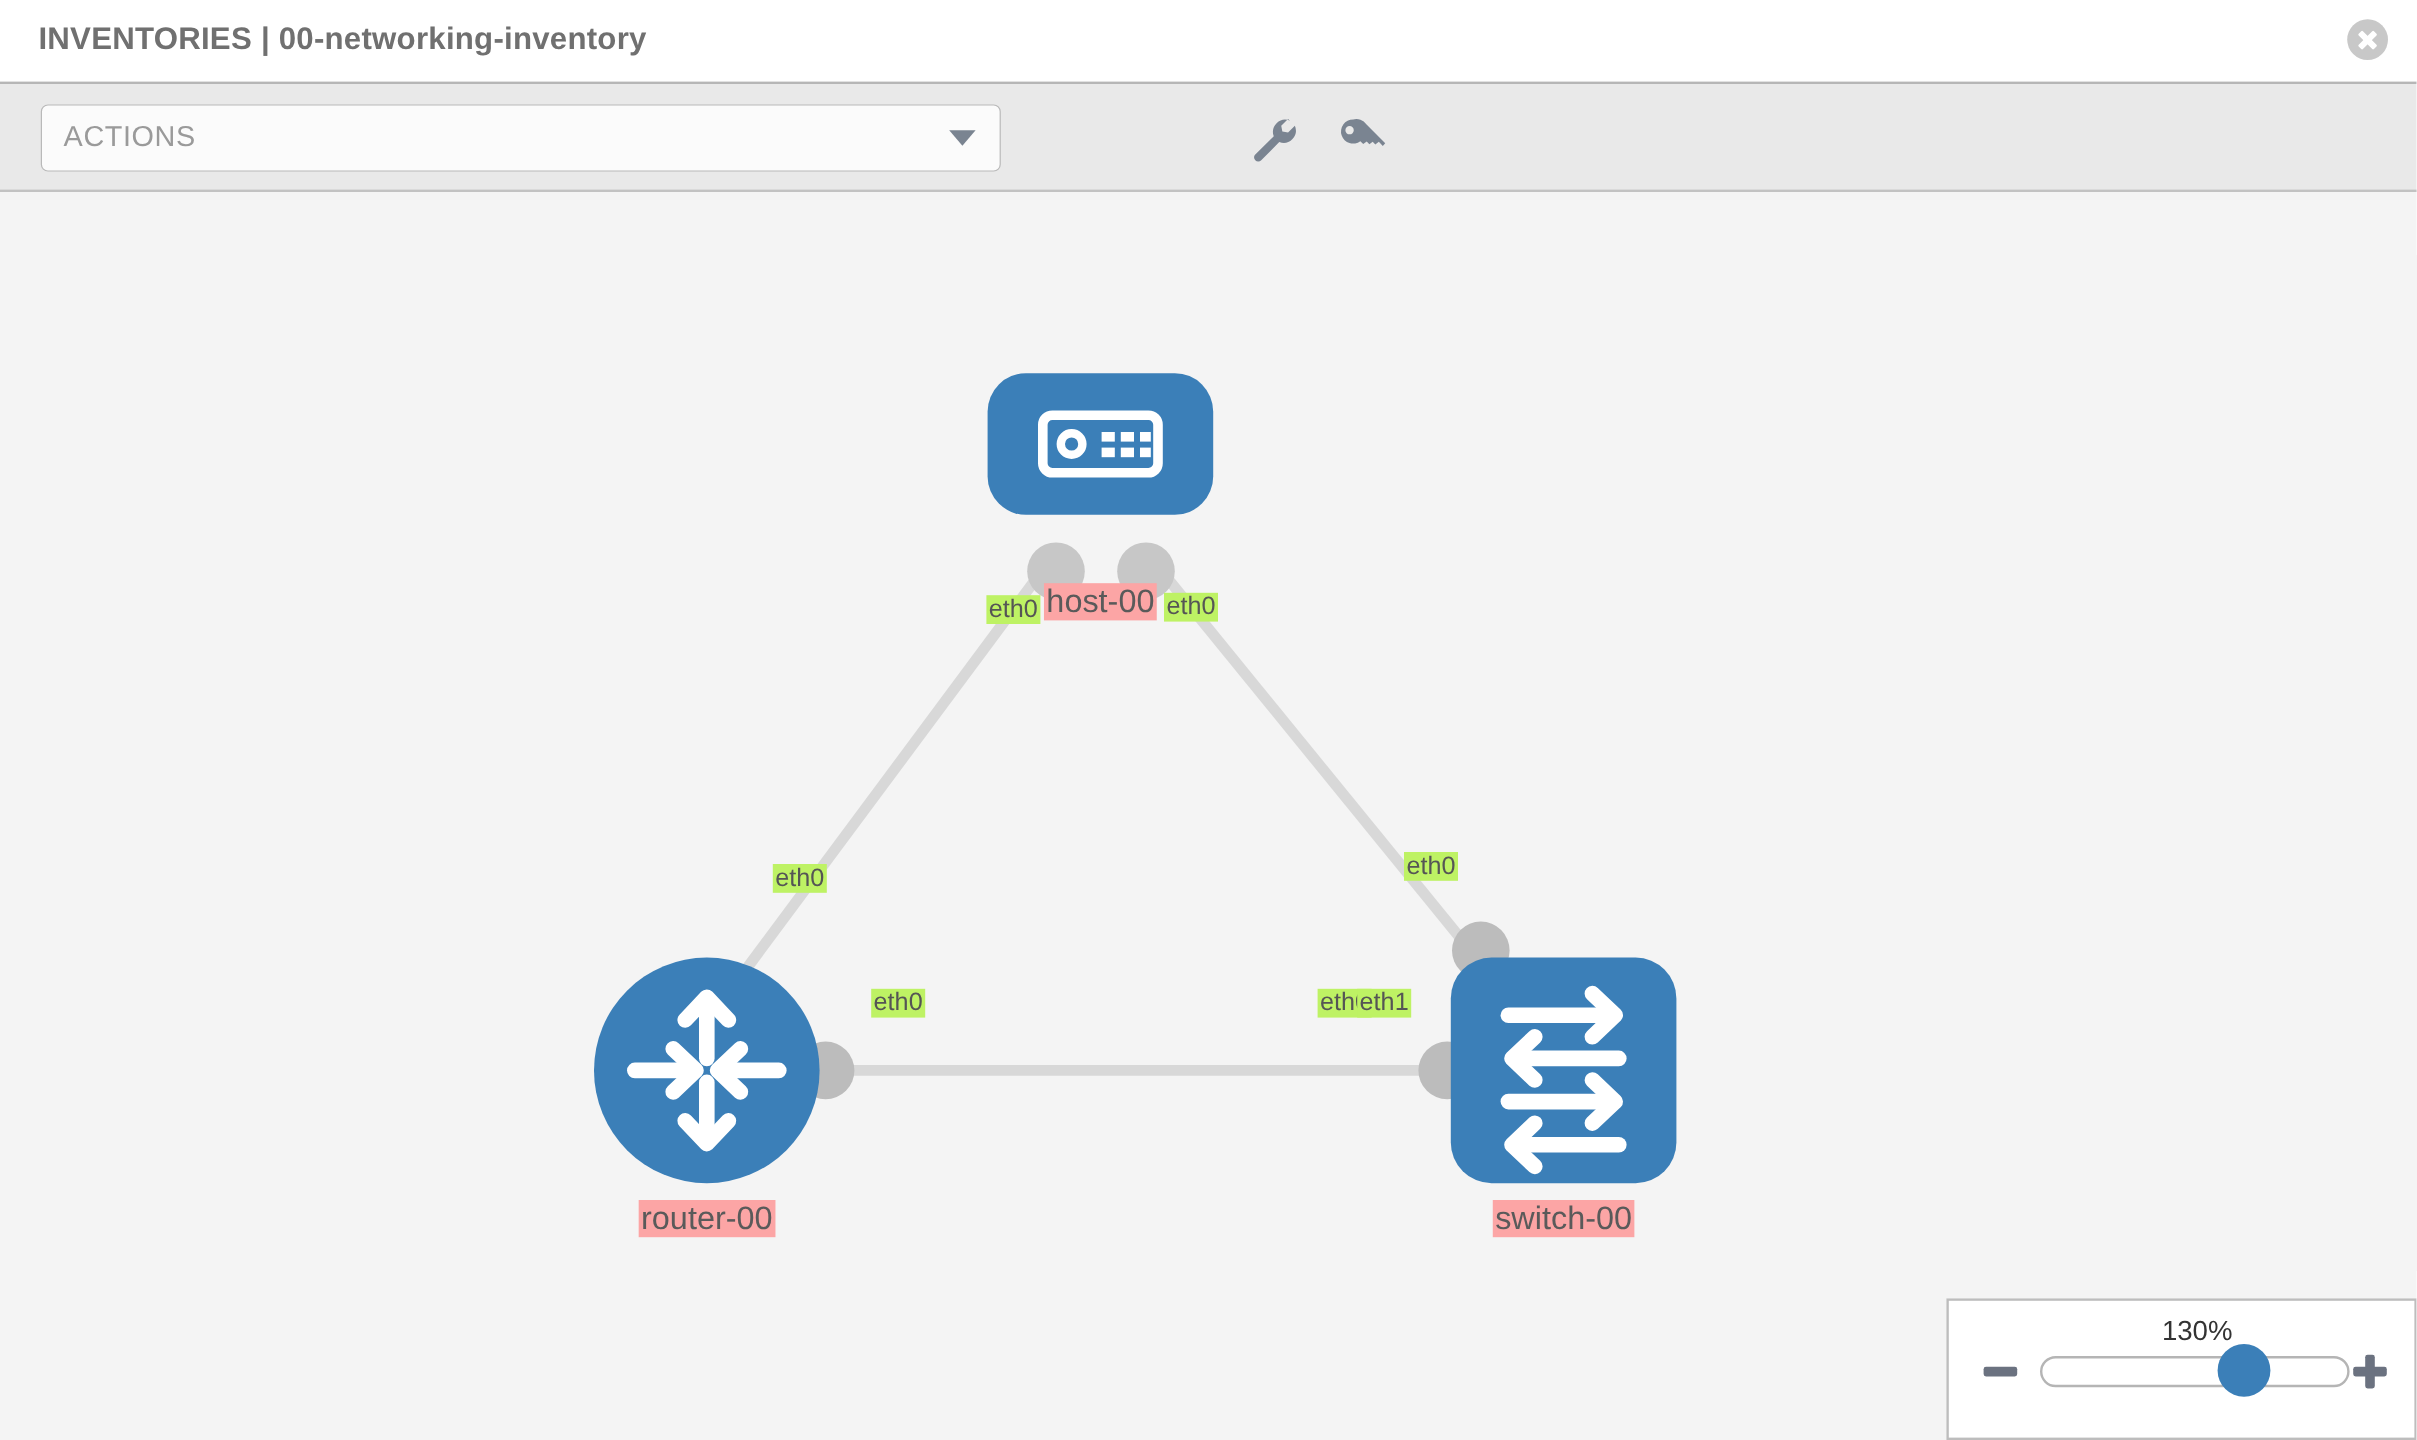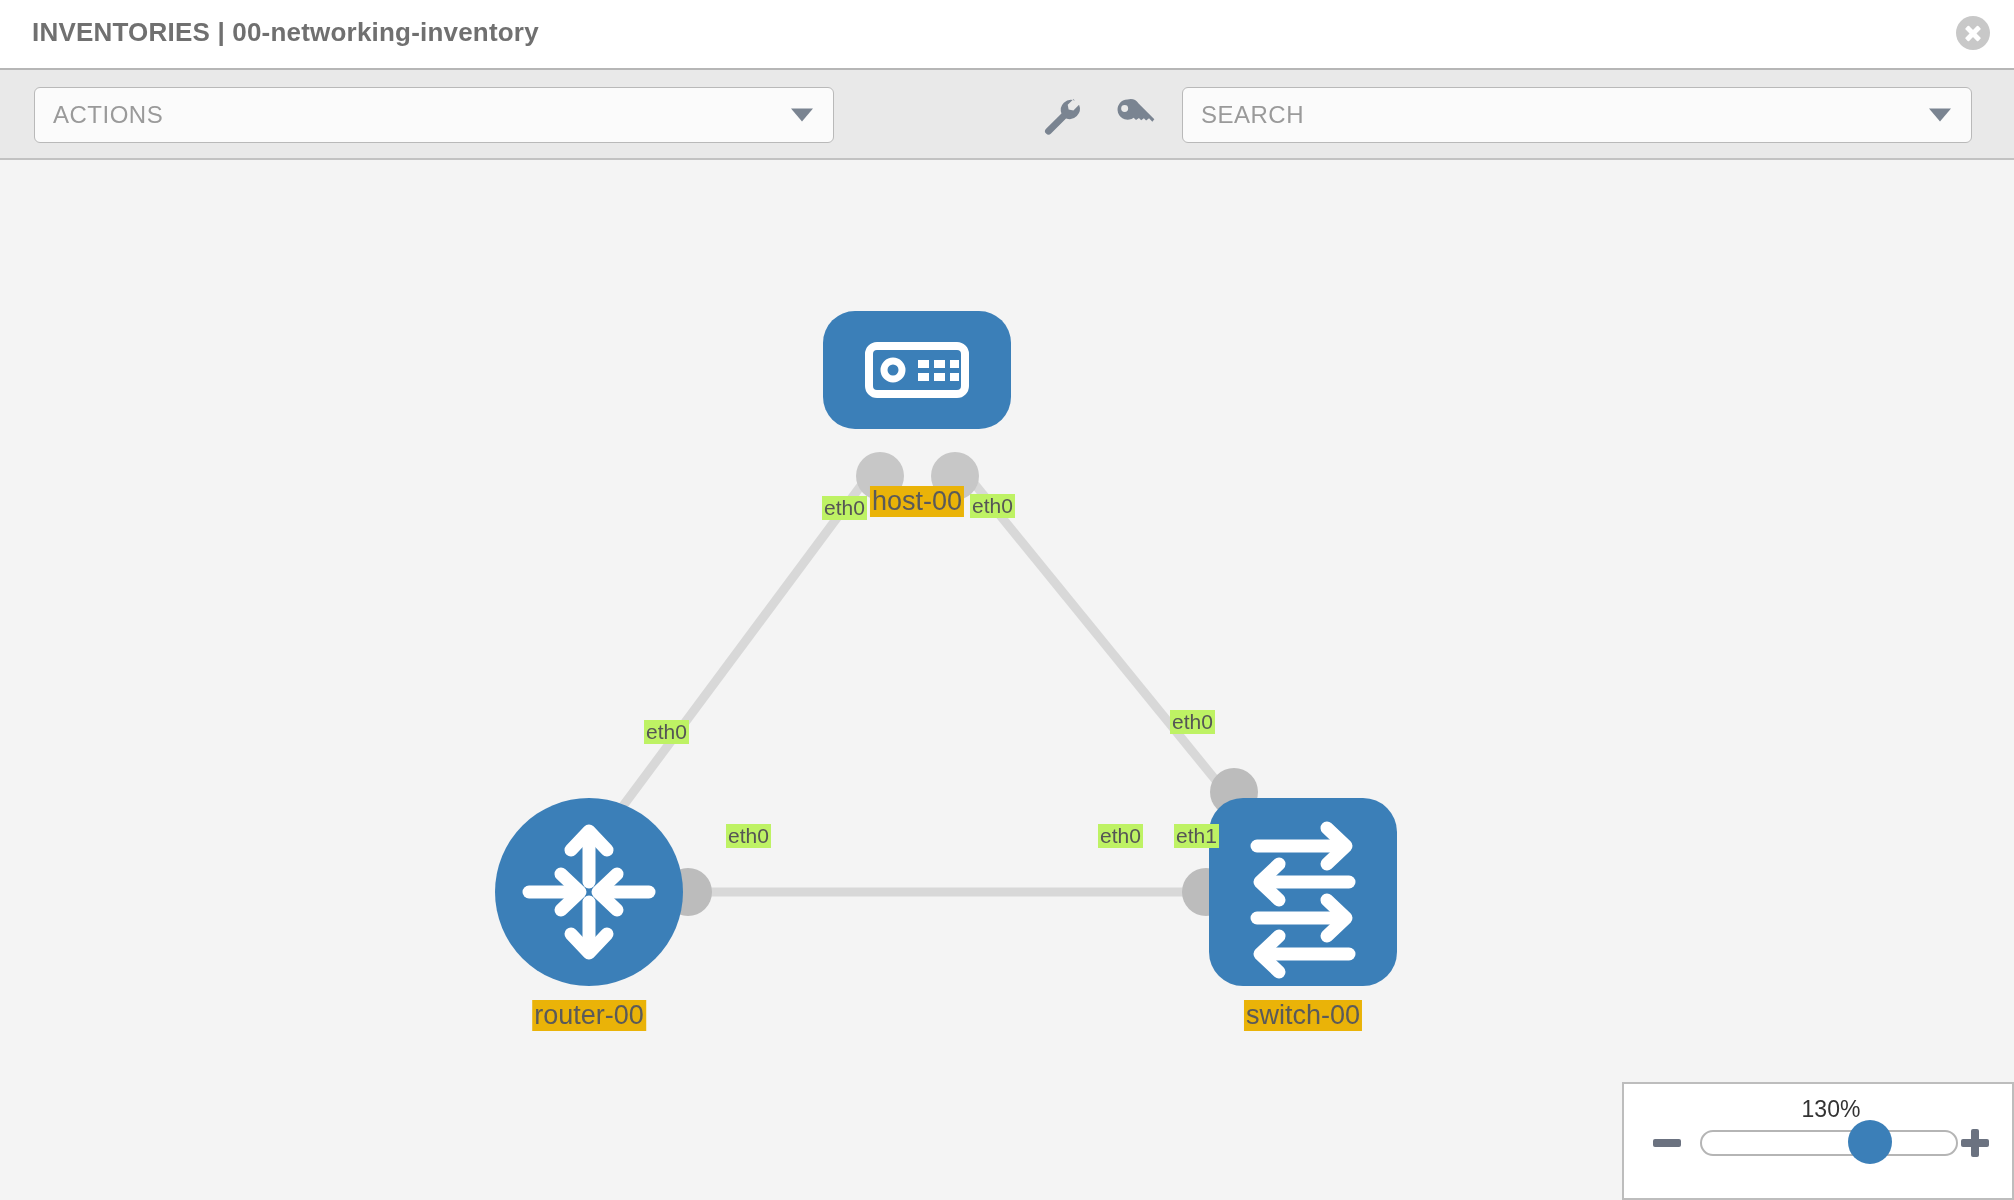--- a/index.html
+++ b/index.html
@@ -127,21 +127,21 @@
     left: 0; top: 0;
     width: 2014px;
     height: 1040px;
   }
 
   
   .node-label {
     position: absolute;
     font-size: 27px;
     color: #5a5a5a;
-    background: #eab308;
+    background: #fca5a5;
     white-space: nowrap;
     transform: translateX(-50%);
     padding: 0 2px;
   }
   .edge-label {
     position: absolute;
     font-size: 21px;
     color: #555555;
     background: #bef264;
     white-space: nowrap;
@@ -239,24 +239,20 @@
         <path fill="#7a8491" d="M20.2 3.6a5.6 5.6 0 0 0-6.1 1.2 5.6 5.6 0 0 0-1.3 5.9L4.4 18.9a1.9 1.9 0 0 0 0 2.7 1.9 1.9 0 0 0 2.7 0l8.2-8.3a5.6 5.6 0 0 0 5.9-1.3 5.6 5.6 0 0 0 1.2-6.1l-3.1 3.1-2.6-.5-.5-2.6 3.1-3.1z"></path>
       </svg>
     </div>
 
     <div class="tool-icon" id="key-btn">
       <svg width="44" height="44" viewBox="0 0 24 24">
         <path fill="#7a8491" d="M8.5 3a5.5 5.5 0 1 0 3.3 9.9l1.3 1.3 1.6-1.1 1.2 1.2 1.5-1.1 1.2 1.2 1.6-1.2 1.8 1.9 1.1-1.3-8.6-8.6A5.5 5.5 0 0 0 8.5 3zm-1.6 3a1.9 1.9 0 1 1 0 3.8 1.9 1.9 0 0 1 0-3.8z"></path>
       </svg>
     </div>
 
-    <div class="select-box" id="search-select">
-      <span class="sel-text">SEARCH</span>
-      <span class="caret"></span>
-    </div>
   </div>
 
   <div class="canvas">
 
     <svg class="topo-svg" viewBox="0 0 2014 1040">
 
       <g>
         <line x1="880" y1="300" x2="620" y2="650" stroke="#d8d8d8" stroke-width="9"></line>
         <line x1="955" y1="300" x2="1240" y2="650" stroke="#d8d8d8" stroke-width="9"></line>
         <line x1="690" y1="732" x2="1205" y2="732" stroke="#d8d8d8" stroke-width="9"></line>
@@ -320,21 +316,21 @@
         </g>
       </g>
     </svg>
 
     <div class="edge-label" style="left:822px; top:336px;">eth0</div>
     <div class="edge-label" style="left:970px; top:334px;">eth0</div>
     <div class="edge-label" style="left:644px; top:560px;">eth0</div>
     <div class="edge-label" style="left:726px; top:664px;">eth0</div>
     <div class="edge-label" style="left:1170px; top:550px;">eth0</div>
     <div class="edge-label" style="left:1098px; top:664px;">eth0</div>
-    <div class="edge-label" style="left:1174px; top:664px;text-align:right;">eth1</div>
+    <div class="edge-label" style="left:1131px; top:664px;text-align:right;">eth1</div>
 
     <div class="node-label" style="left:917px; top:326px;">host-00</div>
     <div class="node-label" style="left:589px; top:840px;text-align:center;">router-00</div>
     <div class="node-label" style="left:1303px; top:840px;">switch-00</div>
 
     <div class="zoom-panel" style="left:1622px; top:922px;">
       <div class="zoom-level">130%</div>
       <div class="zoom-minus"></div>
       <div class="zoom-track"></div>
       <div class="zoom-thumb" style="left:224px;"></div>

